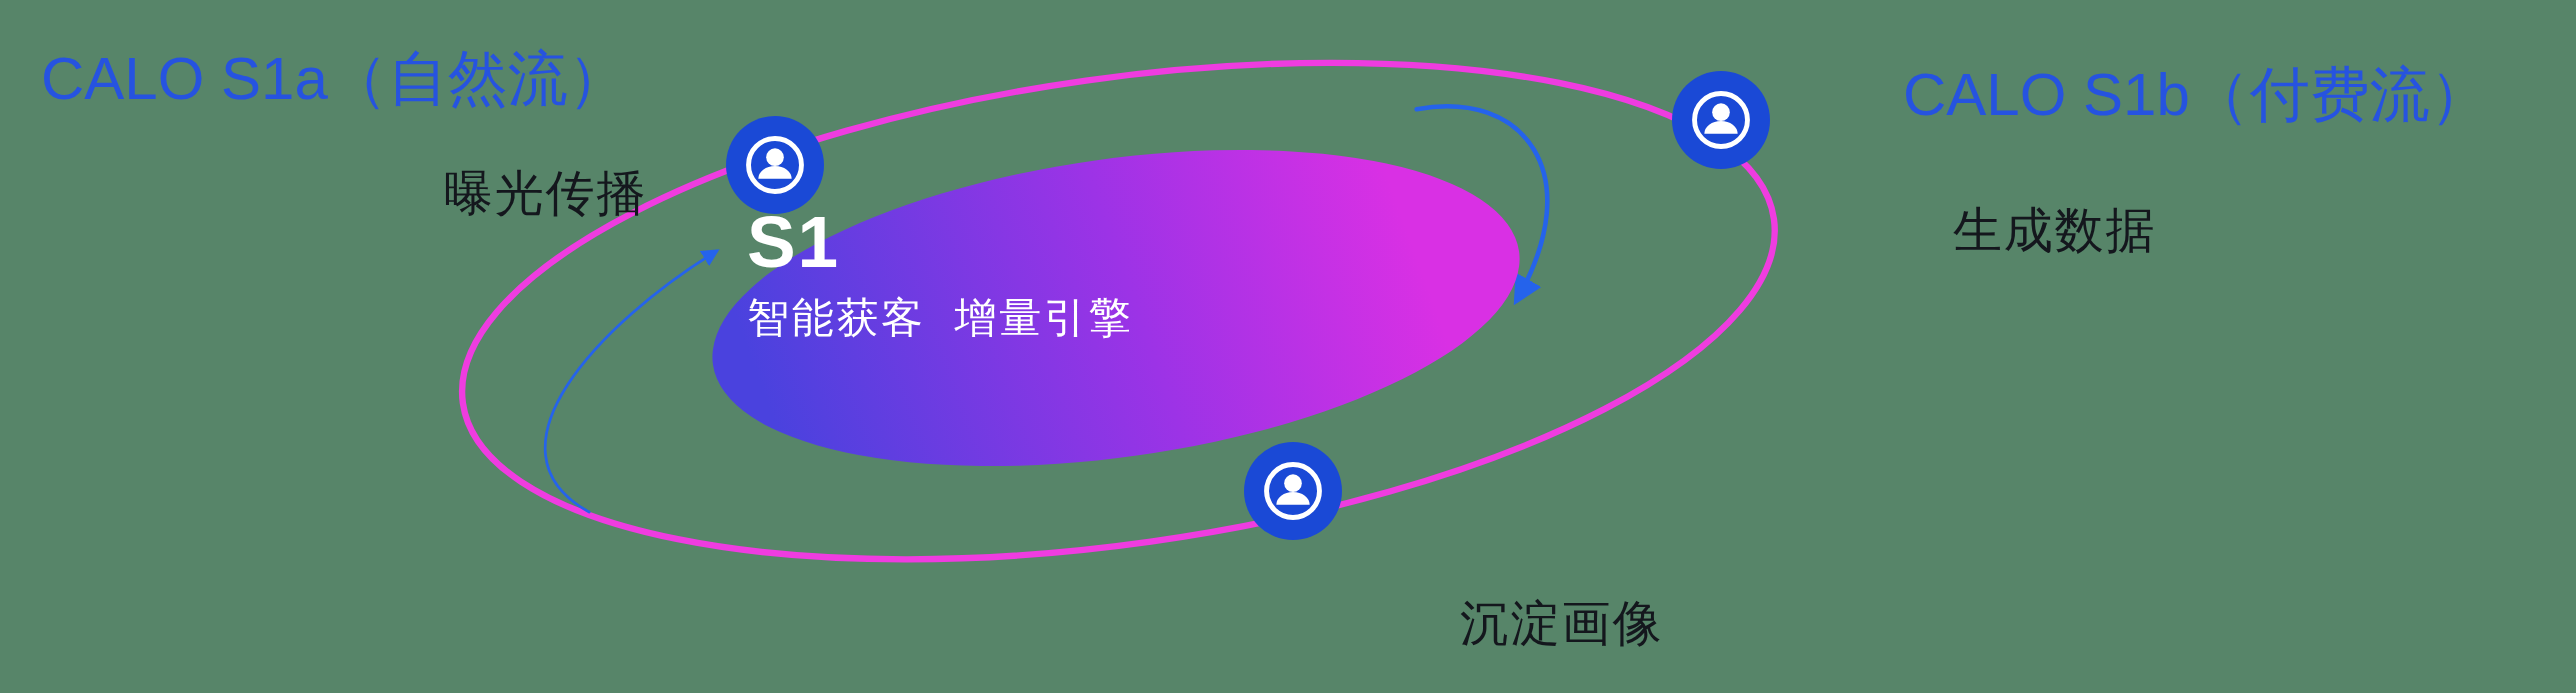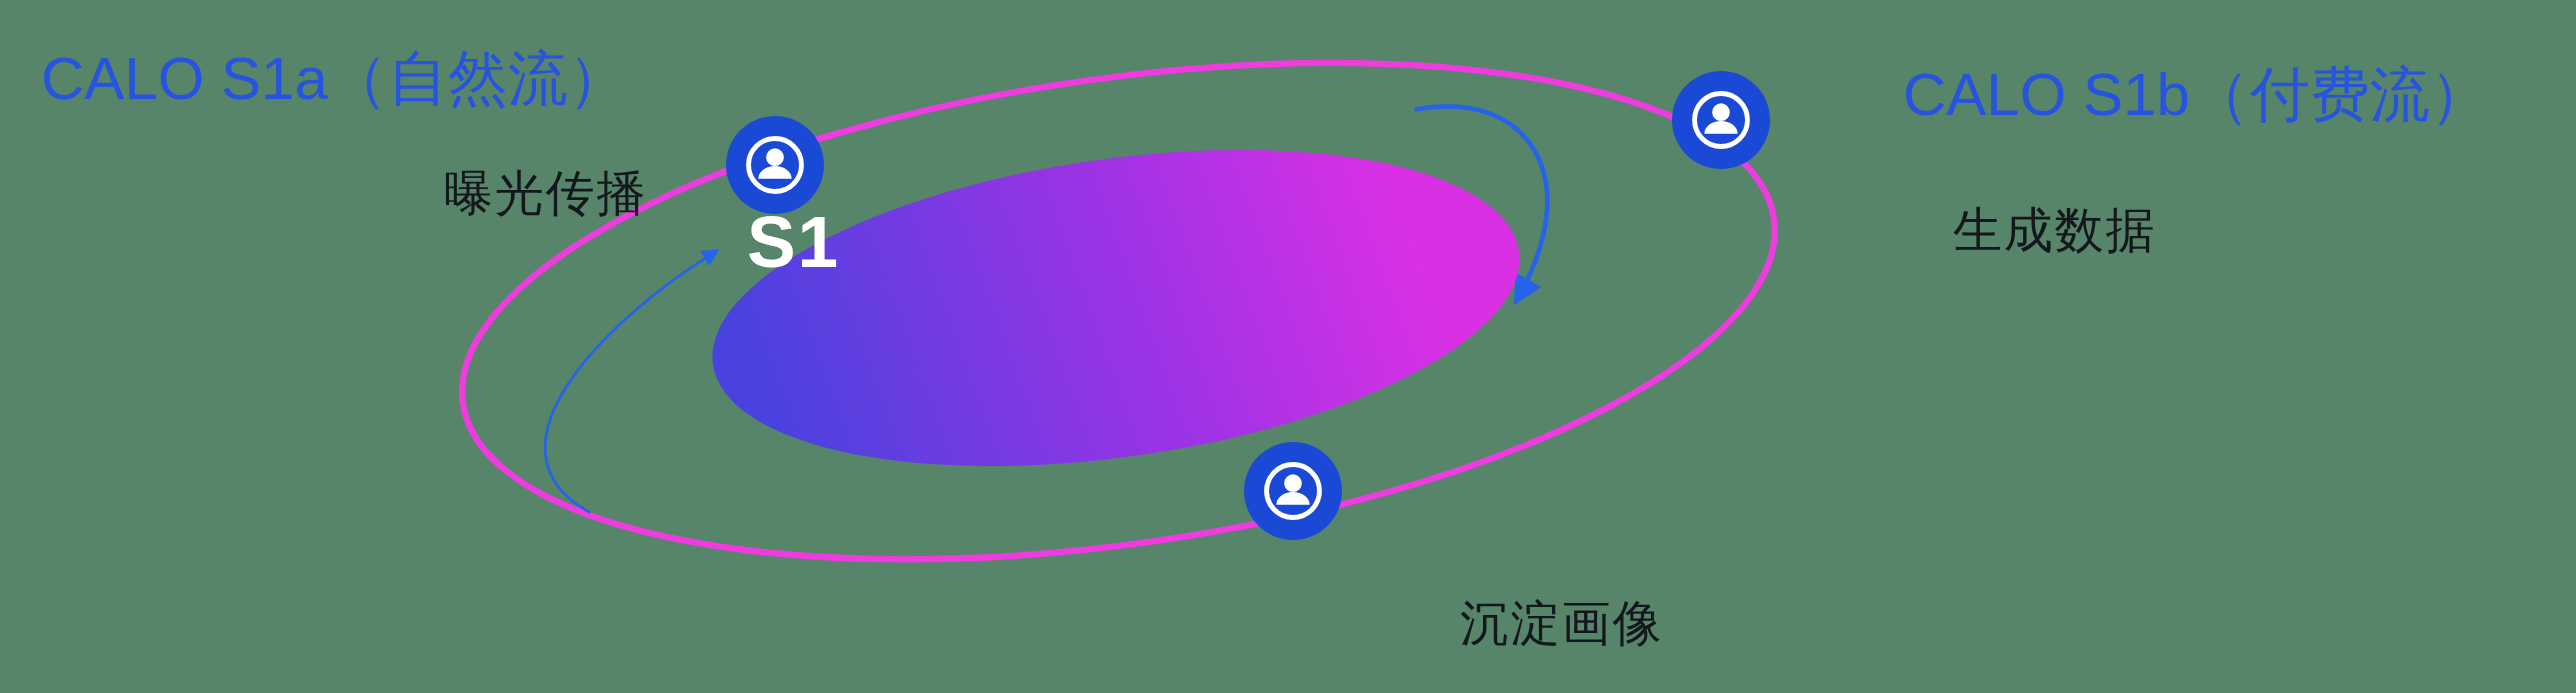--- a/index.html
+++ b/index.html
@@ -123,20 +123,21 @@
       </marker>
     </defs>
     <ellipse class="orbit-ring" cx="1230" cy="342" rx="728" ry="256" transform="rotate(-8 1230 342)"></ellipse>
     <path class="flow-arrow thin" d="M 648 563 C 525 495, 660 355, 788 276" marker-end="url(#ah)"></path>
     <path class="flow-arrow thick" d="M 1558 120 C 1675 98, 1748 190, 1668 330" marker-end="url(#ah)"></path>
   </svg>
 
   <div class="center-ellipse"></div>
   <div class="center-text">
     <div class="center-title">S1</div>
+    <div class="center-subtitle">智能获客  增量引擎</div>
   </div>
 
   <div class="node pos-node-a">
     <svg viewBox="0 0 100 100">
       <circle class="node-bg" cx="50" cy="50" r="50"></circle>
       <circle class="node-inner-ring" cx="50" cy="50" r="27"></circle>
       <circle class="node-person" cx="50" cy="42" r="9"></circle>
       <path class="node-person" d="M33 64 a17 13 0 0 1 34 0 z"></path>
     </svg>
   </div>

